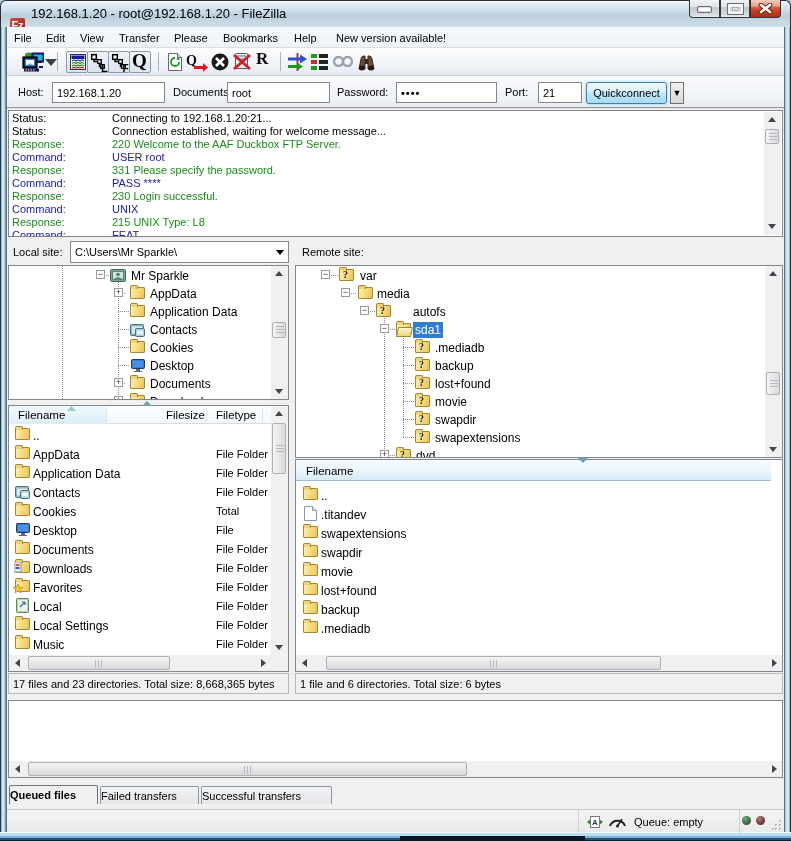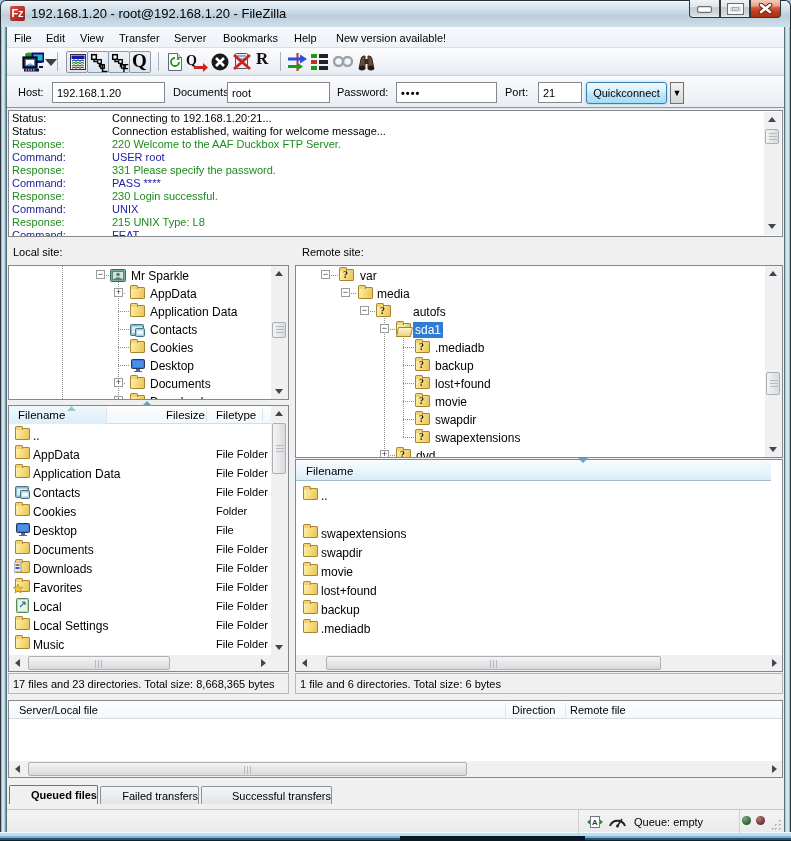--- a/index.html
+++ b/index.html
@@ -2,21 +2,21 @@
 <html><head><meta charset="utf-8"><style>
 *{margin:0;padding:0;box-sizing:border-box}
 html,body{width:791px;height:841px;overflow:hidden}
 body{font-family:"Liberation Sans",sans-serif;font-size:11px;color:#000;background:#a8c8dc;position:relative}
 
 #titlebar{position:absolute;left:0;top:0;width:791px;height:27px;background:linear-gradient(180deg,#fbfdfe 0,#e5eef6 2px,#d2e1ec 8px,#c3d5e2 13px,#b9cdda 14px,#cbdce7 24px,#d7e5ee 27px);border-top:1px solid #2a2f33;border-left:1px solid #2a2f33;border-right:1px solid #2a2f33;border-radius:6px 6px 0 0}
 #lborder{position:absolute;left:0;top:27px;width:7px;height:805px;background:linear-gradient(90deg,#30383d 0 1px,#8fb9cf 1px 2px,#d9eef8 2px,#c8e2f0 4px,#9cc2d6 5px,#5c7078 6px 7px)}
 #rborder{position:absolute;left:784px;top:27px;width:7px;height:805px;background:linear-gradient(90deg,#5c7078 0 1px,#9cc2d6 1px,#d9eef8 3px,#c8e2f0 5px,#8fb9cf 5px 6px,#30383d 6px 7px)}
 #bborder{position:absolute;left:0;top:832px;width:791px;height:9px;background:linear-gradient(180deg,#f2fafd 0 1px,#b8e2f4 1px 4px,#7ab5d8 4px 6px,#27506e 6px 8px,#0d2030 8px 9px)}
 #client{position:absolute;left:7px;top:27px;width:777px;height:805px;background:#f0f0f0}
-.ticon{position:absolute;left:10px;top:6px;width:15px;height:15px;background:linear-gradient(135deg,#d3504a,#9f1b14);border-radius:2px;color:#fff;font-weight:bold;font-size:11px;text-align:center;line-height:15px}
+.ticon{position:absolute;left:10px;top:18px;width:15px;height:15px;background:linear-gradient(135deg,#d3504a,#9f1b14);border-radius:2px;color:#fff;font-weight:bold;font-size:11px;text-align:center;line-height:15px}
 #title{position:absolute;left:31px;top:6px;font-size:13px;color:#000}
 
 #capbtns{position:absolute;left:689px;top:0;width:92px;height:18px}
 .cb{position:absolute;top:0;height:18px;border:1px solid #30383d;border-top:none}
 #cb-min{left:0;width:31px;border-radius:0 0 0 4px;background:linear-gradient(180deg,#f0f3f5 0,#dfe4e8 40%,#c2cad1 45%,#d4dadf 85%,#e9edf0 100%)}
 #cb-max{left:31px;width:30px;background:linear-gradient(180deg,#f0f3f5 0,#dfe4e8 40%,#c2cad1 45%,#d4dadf 85%,#e9edf0 100%)}
 #cb-cls{left:61px;width:31px;border-radius:0 0 4px 0;background:linear-gradient(180deg,#f3cdbb 0,#e9a18b 35%,#d4593c 45%,#c03c1e 70%,#aa3012 100%)}
 .cb .glyph{position:absolute;left:0;top:0;width:100%;height:100%;display:flex;align-items:center;justify-content:center}
 
 #menubar{position:absolute;left:7px;top:27px;width:777px;height:21px;background:linear-gradient(180deg,#f6f9fc,#eef3f8);border-bottom:1px solid #d8dfe7}
@@ -69,21 +69,21 @@
 .hsepl{position:absolute;top:2px;width:1px;height:14px;background:#dde4ea}
 .sorted{position:absolute;top:0;height:18px;background:linear-gradient(180deg,#f0f8fd,#dceefa)}
 .lirow{position:absolute;height:19px;font-size:12px;white-space:nowrap}
 .lirow .nm{position:absolute;left:33px;top:4px}
 .lirow .ty{position:absolute;left:216px;top:4px;font-size:11px}
 .statln{position:absolute;height:21px;background:#f0f0f0;border:1px solid #b4b9bf;font-size:11px;padding:4px 0 0 4px;white-space:nowrap;overflow:hidden}
 
 #queue{position:absolute;left:8px;top:700px;width:775px;height:78px;background:#fff;border:1px solid #828790}
 #qhdr{position:absolute;left:0;top:0;right:0;height:18px;background:linear-gradient(180deg,#fdfefe,#f2f8fc);border-bottom:1px solid #d5dde3;font-size:11px}
 
-.tab{position:absolute;top:786px;height:18px;border:1px solid #8a949e;border-bottom:none;border-radius:2px 2px 0 0;background:linear-gradient(180deg,#f4f5f6,#e3e5e8);font-size:11px;text-align:right;padding-top:3px}
+.tab{position:absolute;top:786px;height:18px;border:1px solid #8a949e;border-bottom:none;border-radius:2px 2px 0 0;background:linear-gradient(180deg,#f4f5f6,#e3e5e8);font-size:11px;text-align:left;padding-top:3px}
 .tab.on{background:#f0f0f0;font-weight:bold;height:19px;top:785px;border-color:#70757d}
 
 #statusbar{position:absolute;left:7px;top:809px;width:777px;height:23px;background:linear-gradient(180deg,#f4f4f4,#eaeaea);border-top:1px solid #c8c8c8;font-size:11px}
 .led{position:absolute;top:6px;width:9px;height:9px;border-radius:50%}
 </style></head>
 <body>
 <div id="titlebar"></div>
 <div class="ticon">Fz</div>
 <div id="title">192.168.1.20 - root@192.168.1.20 - FileZilla</div>
 <div id="capbtns">
@@ -122,21 +122,21 @@
 <div id="lborder"></div>
 <div id="rborder"></div>
 <div id="bborder"></div>
 <div style="position:absolute;left:400px;top:836px;width:185px;height:5px;background:#0b1824"></div>
 <div id="client"></div>
 <div id="menubar">
   <span style="left:7px">File</span>
     <span style="left:39px">Edit</span>
     <span style="left:73px">View</span>
     <span style="left:112px">Transfer</span>
-    <span style="left:167px">Server</span>
+    <span style="left:167px">Please</span>
     <span style="left:216px">Bookmarks</span>
     <span style="left:287px">Help</span>
     <span style="left:329px">New version available!</span>
 </div>
 <div id="toolbar">
   <svg style="position:absolute;left:15px;top:4px" width="22" height="20">
       <ellipse cx="7" cy="3" rx="4" ry="2.5" fill="#2a9a2a"></ellipse>
       <rect x="10.5" y="1.5" width="11" height="8" fill="#18b8d8" stroke="#10107a" stroke-width="2"></rect>
       <rect x="12" y="9" width="8" height="2" fill="#10104a"></rect>
       <rect x="1.5" y="5.5" width="13" height="10" fill="#3a78d8" stroke="#000" stroke-width="2.2"></rect>
@@ -263,20 +263,21 @@
         </svg></div>
     <div class="vthumb" style="top:17px;height:15px"></div>
     <div class="sbtn" style="left:0;bottom:0;width:16px;height:16px"><svg width="8" height="5" style="margin-top:5px">
           <path d="M0 0 L8 0 L4 5 Z" fill="#3f4650"></path>
         </svg></div>
   </div>
 </div>
 
 <div class="sitehdr" style="left:8px;top:240px;width:281px">
   <span style="position:absolute;left:5px;top:6px">Local site:</span>
+  <div class="combo" style="left:62px;top:1px;width:219px">C:\Users\Mr Sparkle\<span class="dar"></span></div>
 </div>
 <div class="sitehdr" style="left:295px;top:240px;width:488px">
   <span style="position:absolute;left:7px;top:6px">Remote site:</span>
 </div>
 
 <div class="pane" id="ltree" style="left:8px;top:265px;width:281px;height:135px">
   <div class="dotv" style="left:53px;top:0;height:133px"></div>
   <div class="dotv" style="left:109px;top:14px;height:115px"></div>
   <div class="doth" style="left:91px;top:9px;width:10px"></div>
   <div class="doth" style="left:109px;top:27px;width:8px"></div>
@@ -454,21 +455,21 @@
         <rect x="2" y="4.5" width="10" height="7" fill="#d8ecf2"></rect>
         <rect x="5.5" y="6.5" width="9" height="8" rx="1" fill="#aacbd8" stroke="#4a7285"></rect>
         <rect x="7" y="8.5" width="6" height="4" fill="#eef7fa"></rect>
       </svg>
       <span class="nm" style="left:24px">Contacts</span>
       <span class="ty" style="left:207px">File Folder</span>
     </div>
   <div class="lirow" style="left:0;top:95px;width:262px">
       <div class="fold" style="left:6px"></div>
       <span class="nm" style="left:24px">Cookies</span>
-      <span class="ty" style="left:207px">Folder</span>
+      <span class="ty" style="left:207px">Total</span>
     </div>
   <div class="lirow" style="left:0;top:114px;width:262px">
       <svg class="fi" style="left:6px;top:3px" width="16" height="13">
         <rect x="1.5" y="0.5" width="13" height="9" rx="1" fill="#2a66c8" stroke="#23395d"></rect>
         <rect x="2.5" y="1.5" width="11" height="7" fill="#4a90e8"></rect>
         <rect x="6" y="10" width="4" height="2" fill="#5a6a7a"></rect>
         <rect x="4" y="12" width="8" height="1" fill="#5a6a7a"></rect>
       </svg>
       <span class="nm" style="left:24px">Desktop</span>
       <span class="ty" style="left:207px">File</span>
@@ -537,20 +538,27 @@
 </div>
 
 <div class="pane" id="rlist" style="left:295px;top:459px;width:488px;height:213px">
   <div class="lhdr" style="height:21px;background:linear-gradient(180deg,#f6fbfe 0,#e8f4fb 60%,#d6ebf8 100%);border-bottom:1px solid #9ebdd1">
     <span class="hcell" style="left:10px;top:5px">Filename</span>
   </div>
   <div class="lirow" style="left:0;top:25px;width:486px">
       <div class="fold" style="left:7px"></div>
       <span class="nm" style="left:25px">..</span>
     </div>
+  <div class="lirow" style="left:0;top:44px;width:486px">
+      <svg class="fi" style="left:8px;top:2px" width="13" height="15">
+        <path d="M0.5 0.5 L8.5 0.5 L12.5 4.5 L12.5 14.5 L0.5 14.5 Z" fill="#fff" stroke="#8898a8"></path>
+        <path d="M8.5 0.5 L8.5 4.5 L12.5 4.5" fill="#d8e2ec" stroke="#8898a8"></path>
+      </svg>
+      <span class="nm" style="left:25px">.titandev</span>
+    </div>
   <div class="lirow" style="left:0;top:63px;width:486px">
       <div class="fold" style="left:7px"></div>
       <span class="nm" style="left:25px">swapextensions</span>
     </div>
   <div class="lirow" style="left:0;top:82px;width:486px">
       <div class="fold" style="left:7px"></div>
       <span class="nm" style="left:25px">swapdir</span>
     </div>
   <div class="lirow" style="left:0;top:101px;width:486px">
       <div class="fold" style="left:7px"></div>
@@ -583,27 +591,20 @@
     <path d="M5 0 L10 5 L0 5 Z" fill="#6aa0b8"></path>
   </svg>
 <svg style="position:absolute;left:578px;top:458px" width="10" height="5">
     <path d="M0 0 L10 0 L5 5 Z" fill="#6aa0b8"></path>
   </svg>
 
 <div class="statln" style="left:8px;top:673px;width:281px">17 files and 23 directories. Total size: 8,668,365 bytes</div>
 <div class="statln" style="left:295px;top:673px;width:488px">1 file and 6 directories. Total size: 6 bytes</div>
 
 <div id="queue">
-  <div id="qhdr">
-    <span style="position:absolute;left:10px;top:3px">Server/Local file</span>
-    <span style="position:absolute;left:503px;top:3px">Direction</span>
-    <span style="position:absolute;left:561px;top:3px">Remote file</span>
-    <div class="hsepl" style="left:496px"></div>
-      <div class="hsepl" style="left:556px"></div>
-  </div>
   <div class="hsb" style="left:0;bottom:0;width:773px">
     <div class="sbtn" style="left:0;top:0;width:16px;height:16px"><svg width="5" height="8" style="margin-top:4px">
           <path d="M5 0 L5 8 L0 4 Z" fill="#3f4650"></path>
         </svg></div>
     <div class="hthumb" style="left:19px;width:439px"></div>
     <div class="sbtn" style="right:0;top:0;width:16px;height:16px"><svg width="5" height="8" style="margin-top:4px">
           <path d="M0 0 L5 4 L0 8 Z" fill="#3f4650"></path>
         </svg></div>
   </div>
 </div>

